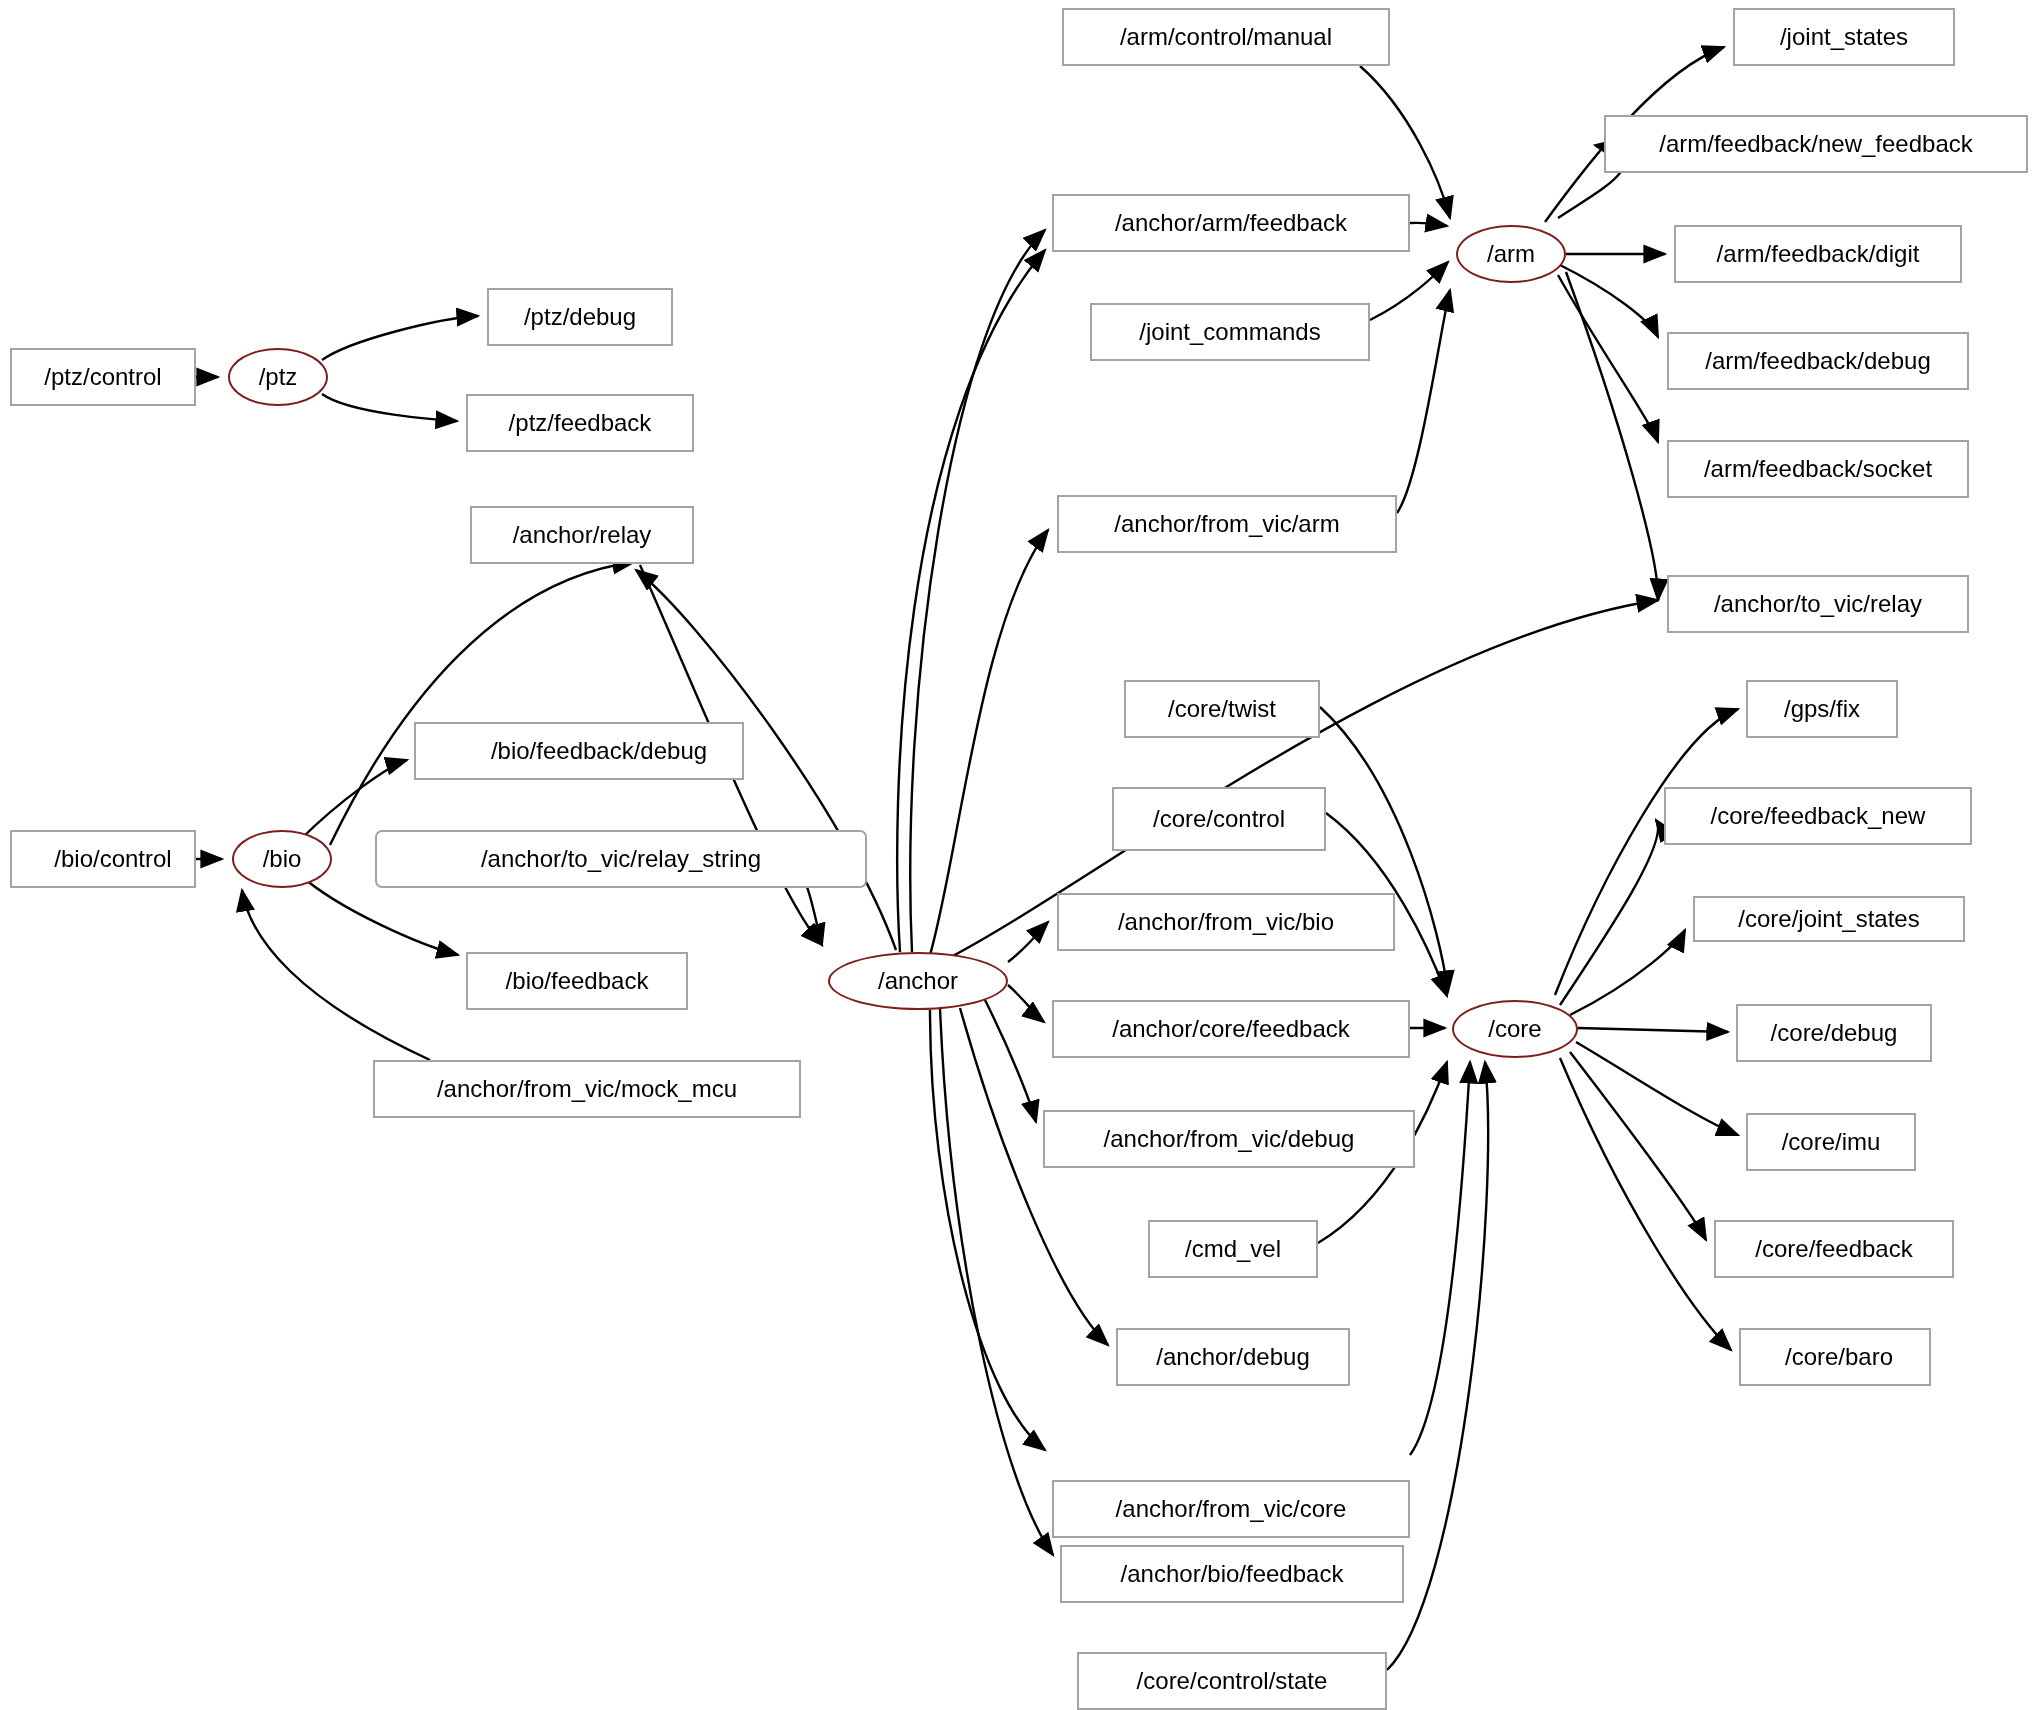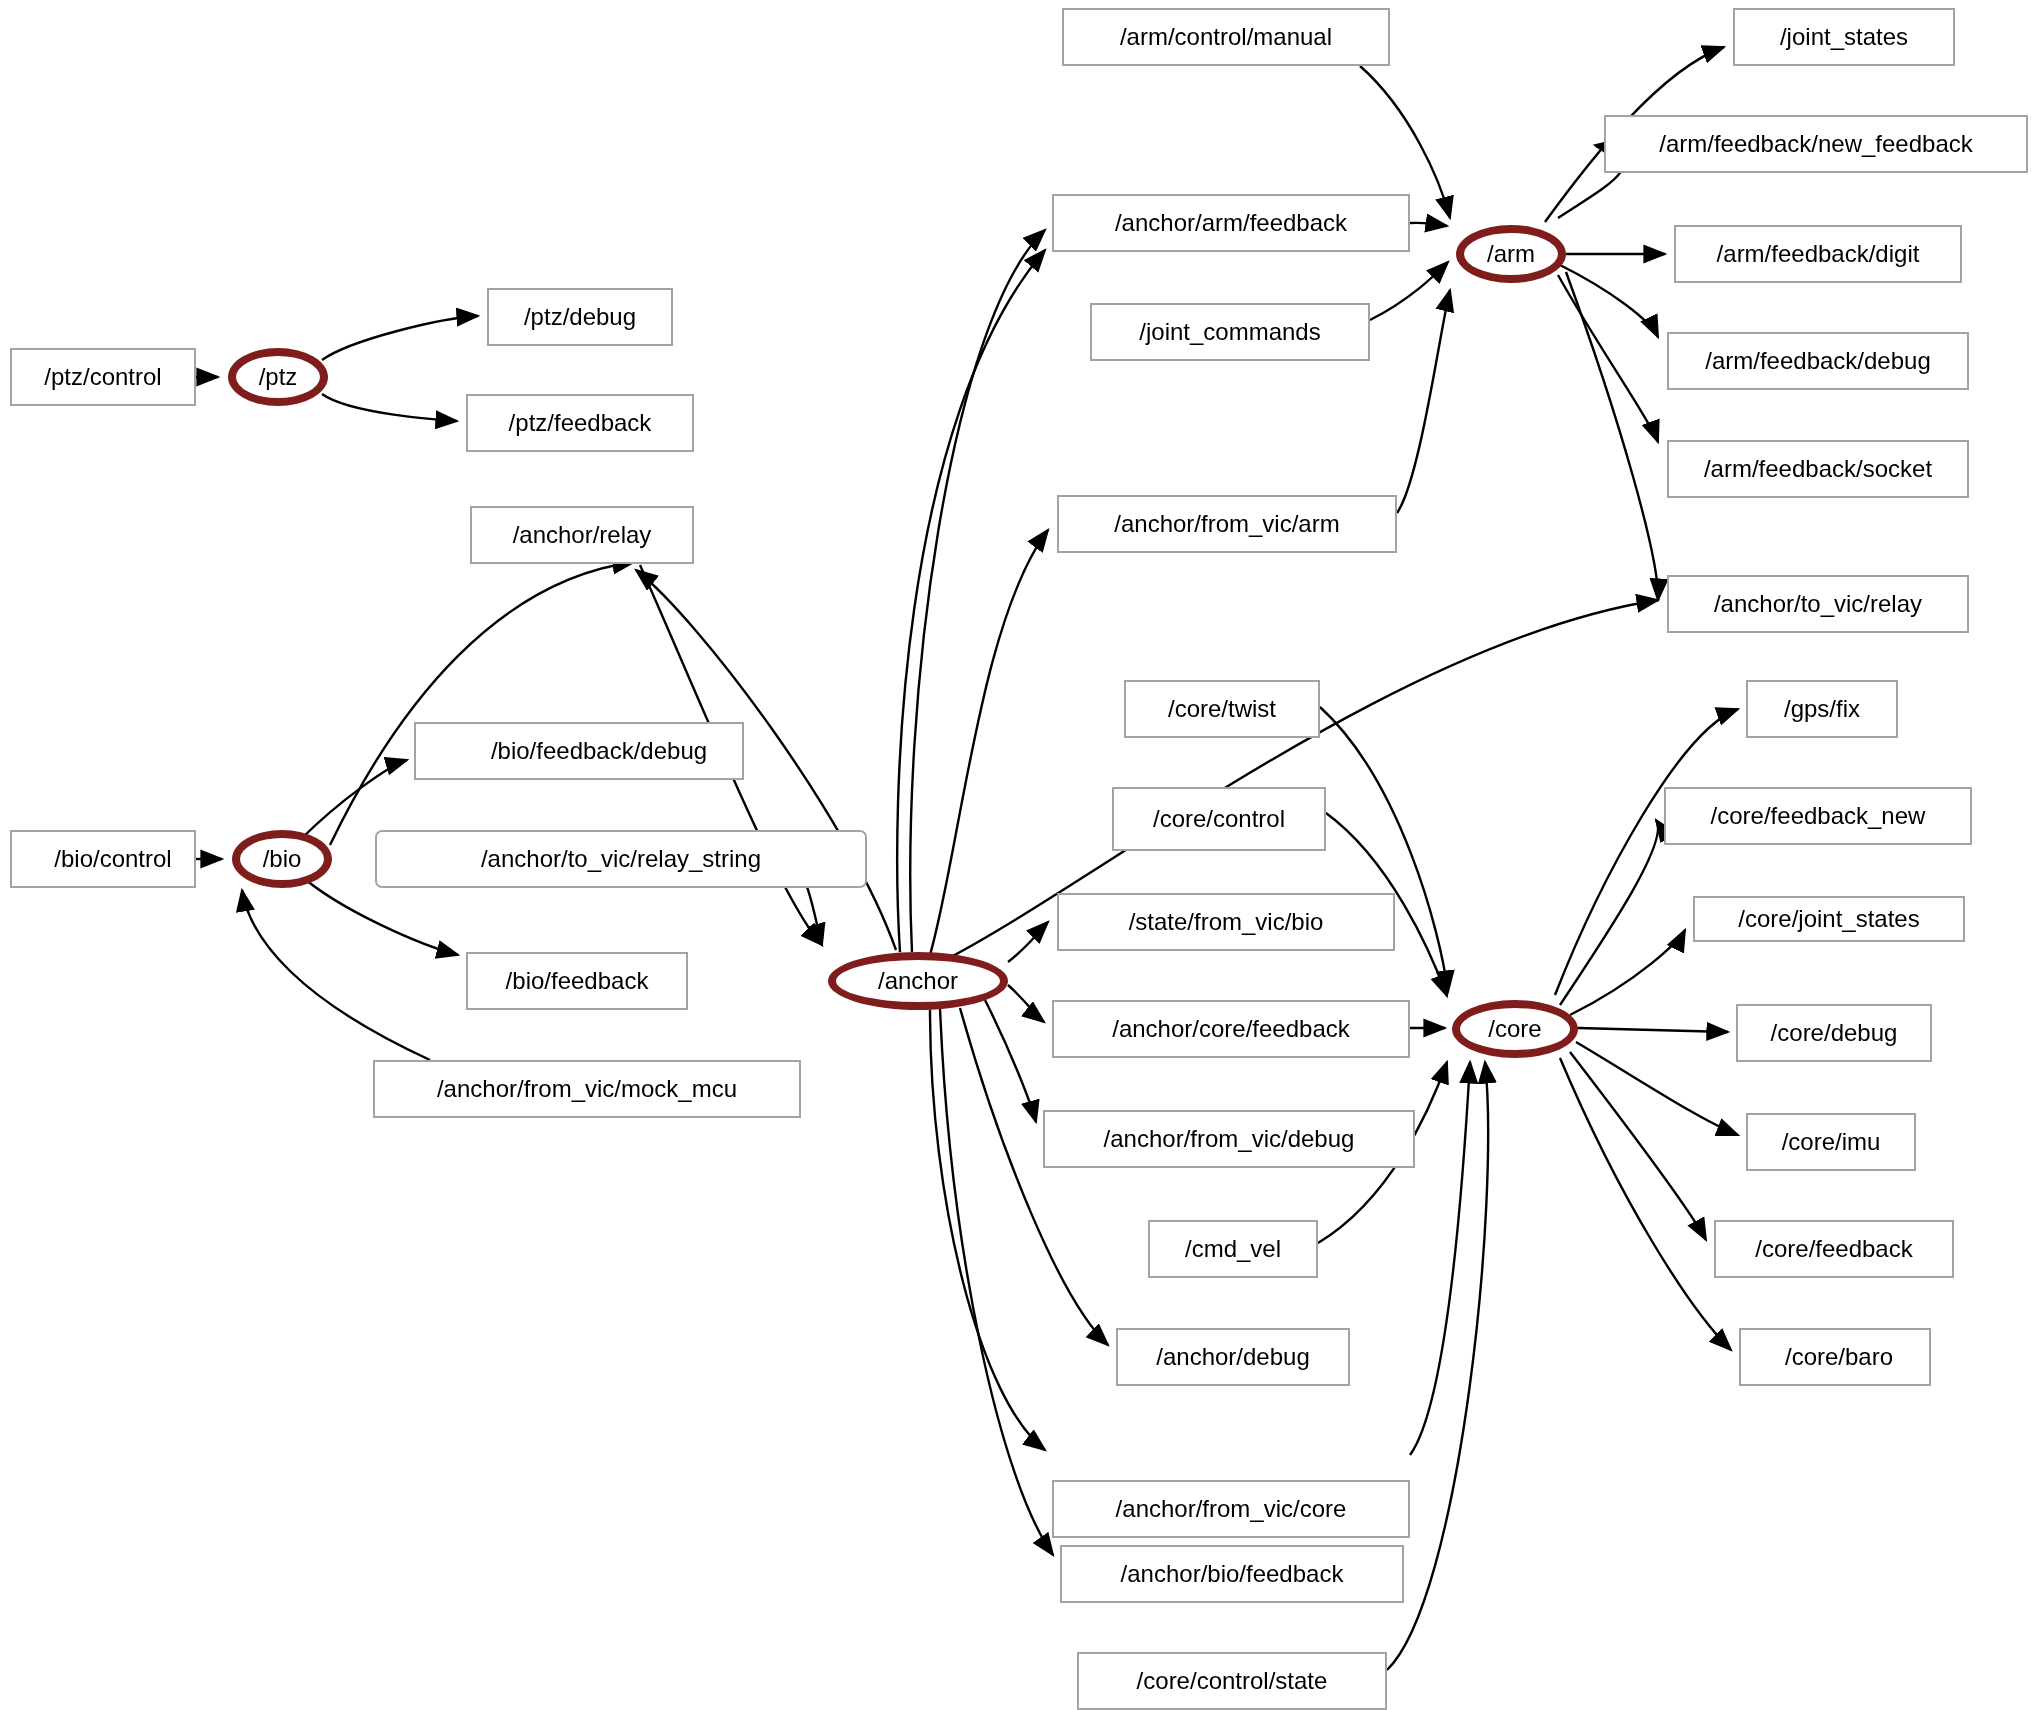--- a/index.html
+++ b/index.html
@@ -31,21 +31,21 @@
     color: #000000;
     font-size: 24px;
     line-height: 1;
     white-space: nowrap;
   }
   .node.box {
     border: 2px solid #a3a3a3;
     background: #ffffff;
   }
   .node.ellipse {
-    border: 8px solid #7f1d1d;
+    border: 2px solid #7f1d1d;
     border-radius: 50%;
     background: #ffffff;
   }
 </style>
 </head>
 <body>
 
 <div id="canvas">
   <svg id="edges" viewBox="0 0 2036 1710">
     <defs>
@@ -179,21 +179,21 @@
       <div class="node box" style="left: 10px; top: 830px; width: 186px; height: 58px; padding-left: 20px;">
         <span>/bio/control</span>
       </div>
       <div class="node ellipse" style="left: 232px; top: 830px; width: 100px; height: 58px;">
         <span>/bio</span>
       </div>
       <div class="node box" style="left: 1693px; top: 896px; width: 272px; height: 46px;">
         <span>/core/joint_states</span>
       </div>
       <div class="node box" style="left: 1057px; top: 893px; width: 338px; height: 58px;">
-        <span>/state/from_vic/bio</span>
+        <span>/anchor/from_vic/bio</span>
       </div>
       <div class="node ellipse" style="left: 828px; top: 952px; width: 180px; height: 58px;">
         <span>/anchor</span>
       </div>
       <div class="node box" style="left: 466px; top: 952px; width: 222px; height: 58px;">
         <span>/bio/feedback</span>
       </div>
       <div class="node box" style="left: 1052px; top: 1000px; width: 358px; height: 58px;">
         <span>/anchor/core/feedback</span>
       </div>

